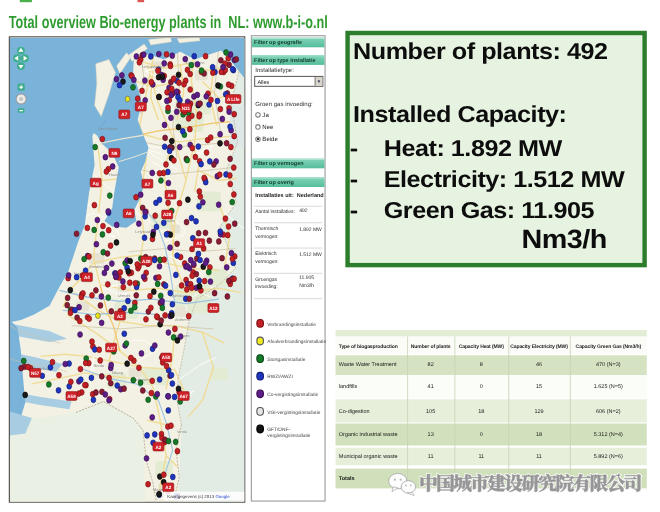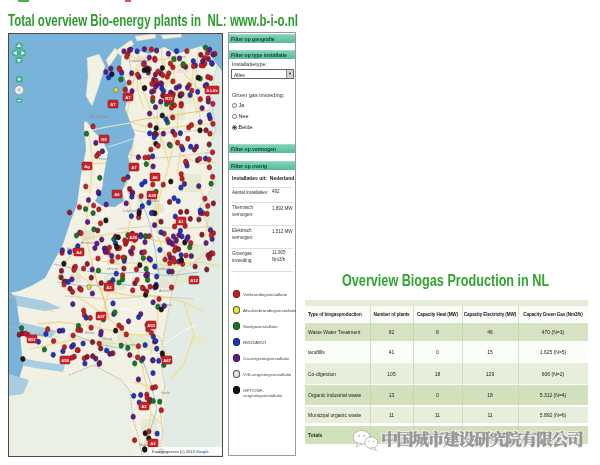--- a/index.html
+++ b/index.html
@@ -865,22 +865,29 @@
     <div class="lg" style="top:337px;">
         <span class="d" style="background:#e6e6e6;border:0.5px solid #555;"></span>
         <span class="t">VGI-vergistingsinstallatie</span>
       </div>
     <div class="lg" style="top:353px;">
         <span class="d" style="background:#111;border:0.5px solid #000;"></span>
         <span class="t">GFT/ONF-<br>vergistingsinstallatie</span>
       </div>
   </div>
 
-
-  <div id="ttitle" class="abs"><span style="margin-left:37px;">Overview Biogas Production in NL</span></div>
+  <div id="gbox" class="abs">
+    <div style="left:3px;top:4px;">Number of plants: 492</div>
+    <div style="left:3px;top:61px;">Installed Capacity:</div>
+    <div style="left:0px;top:92px;">-&nbsp;&nbsp;&nbsp;&nbsp;Heat: 1.892 MW</div>
+    <div style="left:0px;top:120px;">-&nbsp;&nbsp;&nbsp;&nbsp;Electricity: 1.512 MW</div>
+    <div style="left:0px;top:148px;">-&nbsp;&nbsp;&nbsp;&nbsp;Green Gas: 11.905</div>
+    <div style="left:156px;top:172px;font-size:24px;">Nm3/h</div>
+  </div>
+
 
   <div id="tbl" class="abs">
     <div class="trow" style="top:0;height:6px;background:#e3ecd5;"></div>
     <div class="trow hdr" style="top:6px;height:16px;background:#fbfcf8;">
       <div class="c1">Type of biogasproduction</div>
         <div class="c2">Number of plants</div>
         <div class="c3">Capacity Heat (MW)</div>
         <div class="c4">Capacity Electricity (MW)</div>
         <div class="c5">Capacity Green Gas (Nm3/h)</div>
     </div>

